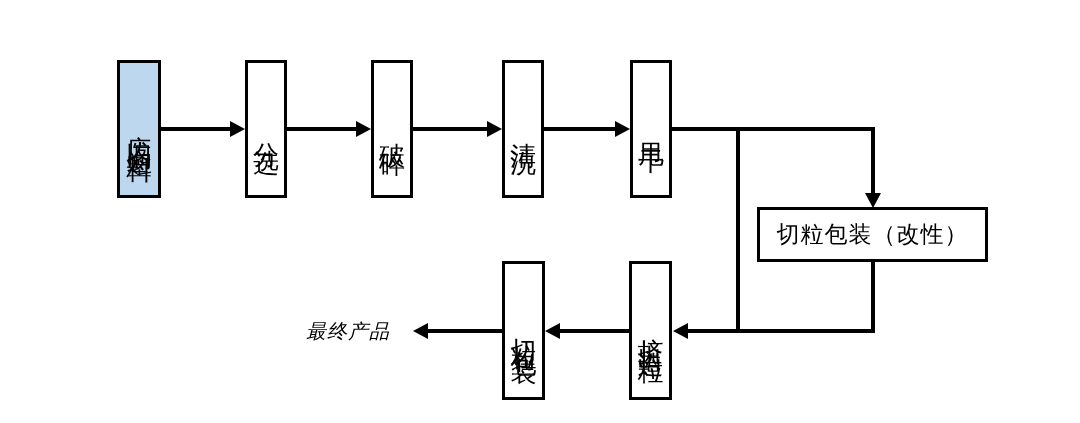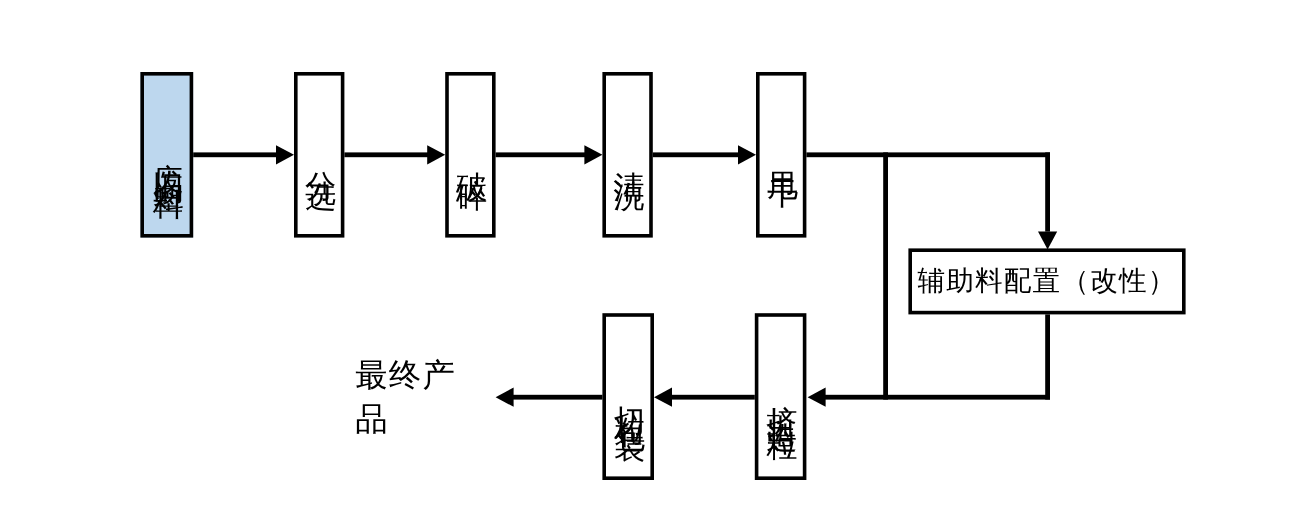--- a/index.html
+++ b/index.html
@@ -13,22 +13,22 @@
     display:flex; align-items:center; justify-content:center;
     text-align:center;
   }
   .node.vtext {
     writing-mode:vertical-rl; text-orientation:upright;
     font-size:26px; letter-spacing:7px; line-height:1.2;
   }
   .node.htext { font-size:23px; letter-spacing:1px; }
   .node.highlight { background:#BDD7EE; }
   .floating-label {
-    position:absolute; font-size:27px; letter-spacing:1px;
-    display:flex; align-items:center; justify-content:center;
+    position:absolute; font-size:20px; letter-spacing:1px;
+    display:flex; align-items:center; justify-content:center;font-style:italic;
   }
   .line { position:absolute; background:#000; }
   .ah { position:absolute; width:0; height:0; }
   .ah-right { border-top:8px solid transparent; border-bottom:8px solid transparent; border-left:15px solid #000; }
   .ah-left  { border-top:8px solid transparent; border-bottom:8px solid transparent; border-right:15px solid #000; }
   .ah-down  { border-left:8px solid transparent; border-right:8px solid transparent; border-top:15px solid #000; }
 </style>
 </head>
 <body>
 
@@ -48,21 +48,21 @@
 
   <div class="node vtext" style="left:502px; top:60px; width:42px; height:138px;">
     <span>清洗</span>
   </div>
 
   <div class="node vtext" style="left:630px; top:60px; width:42px; height:138px;">
     <span>甩干</span>
   </div>
 
   <div class="node htext" style="left:757px; top:207px; width:231px; height:55px;">
-    <span>辅助料配置（改性）</span>
+    <span>切粒包装（改性）</span>
   </div>
 
   <div class="node vtext" style="left:629px; top:261px; width:43px; height:139px;">
     <span>挤出造粒</span>
   </div>
 
   <div class="node vtext" style="left:502px; top:261px; width:43px; height:139px;">
     <span>切粒包装</span>
   </div>
 

